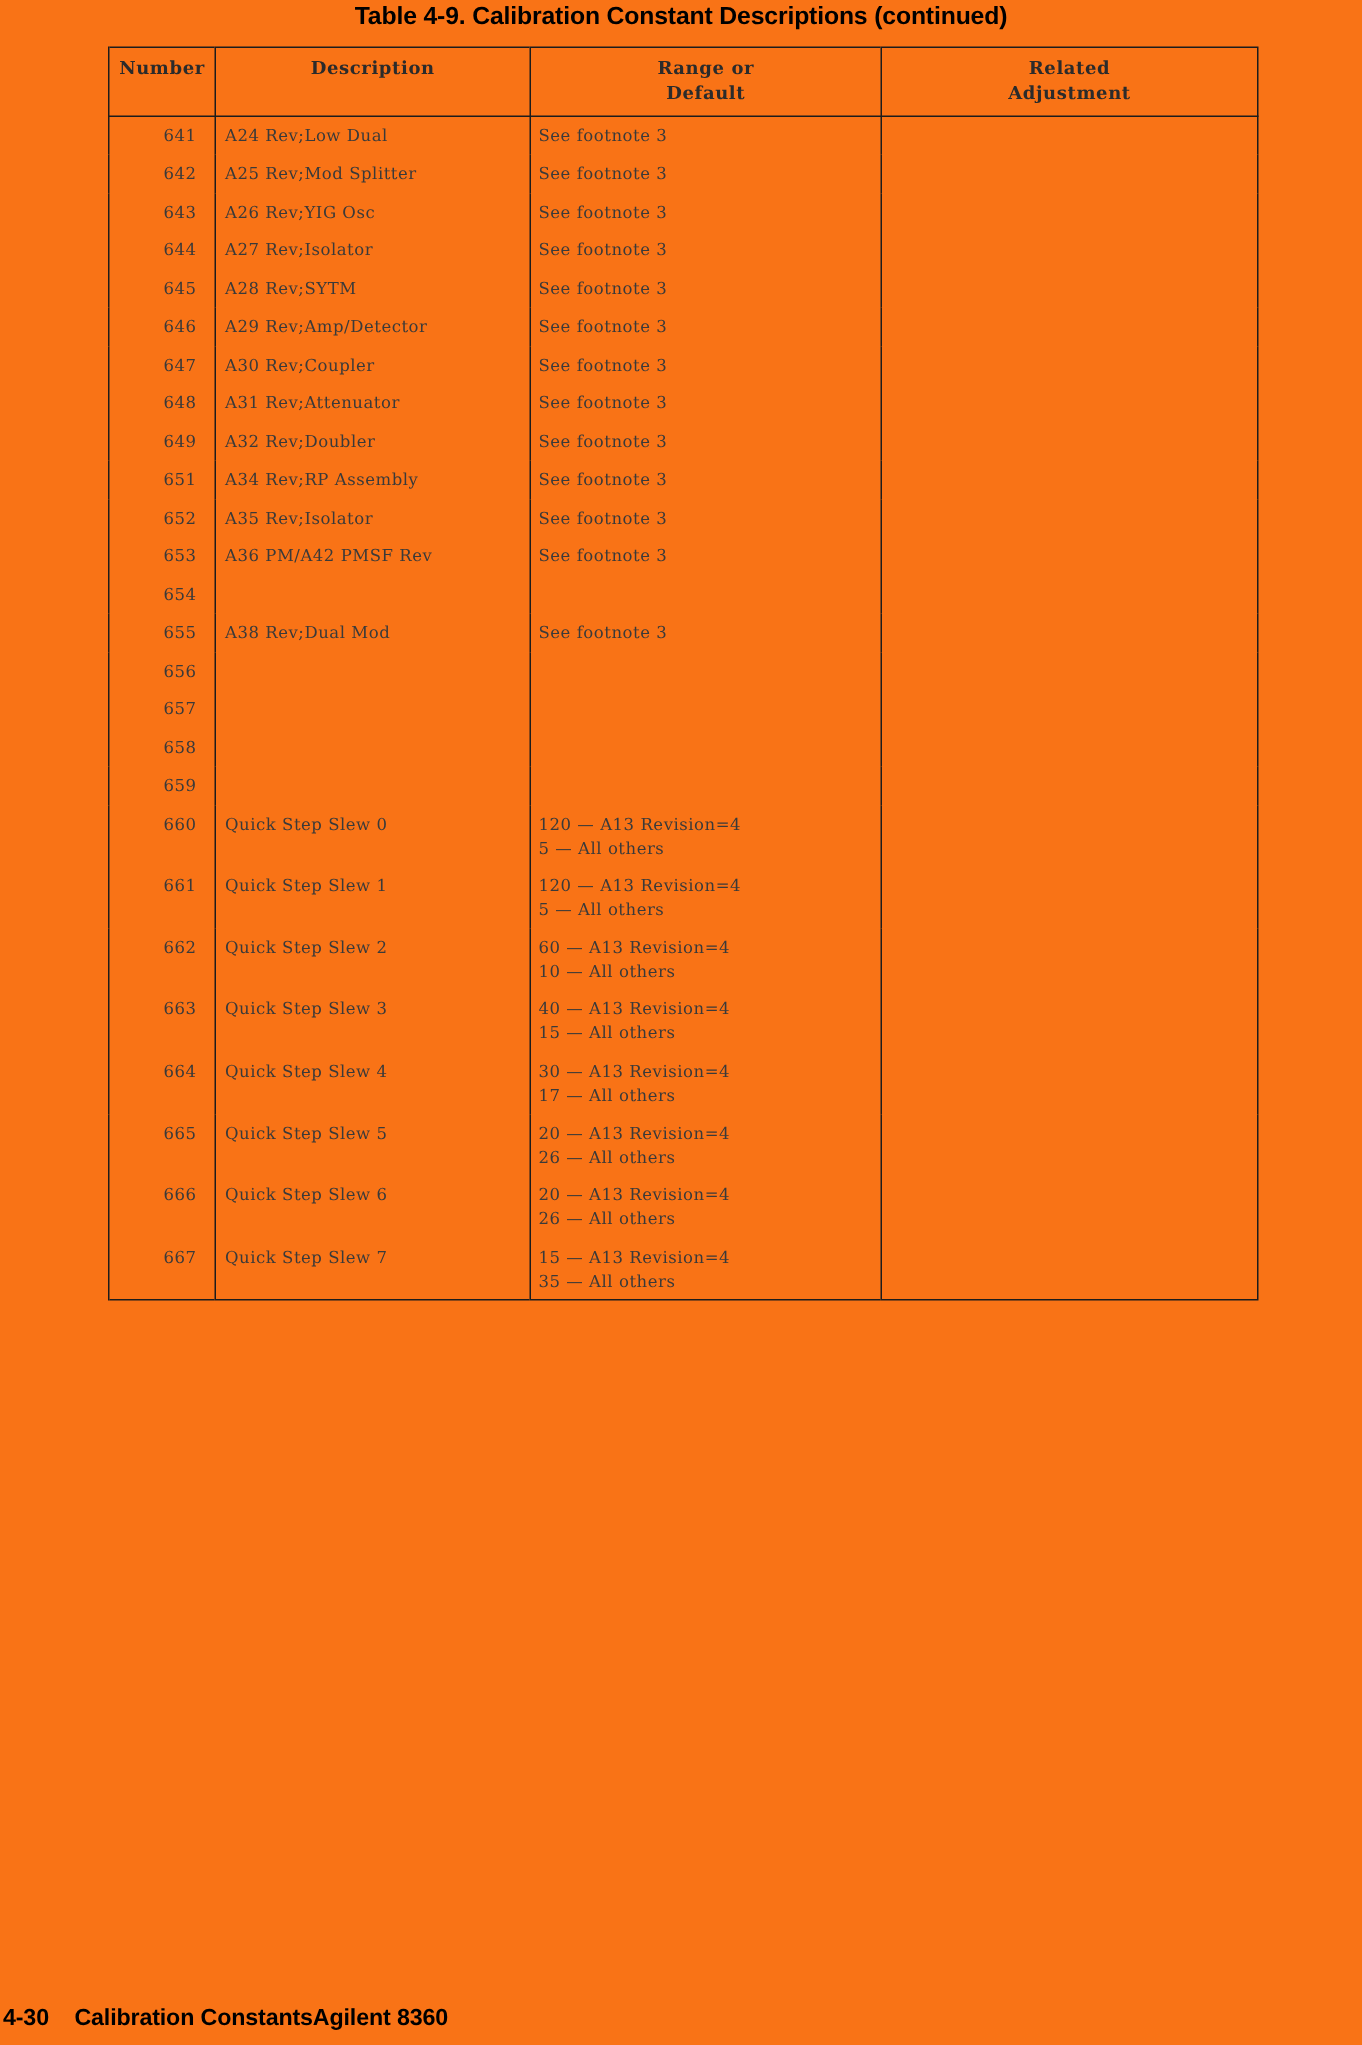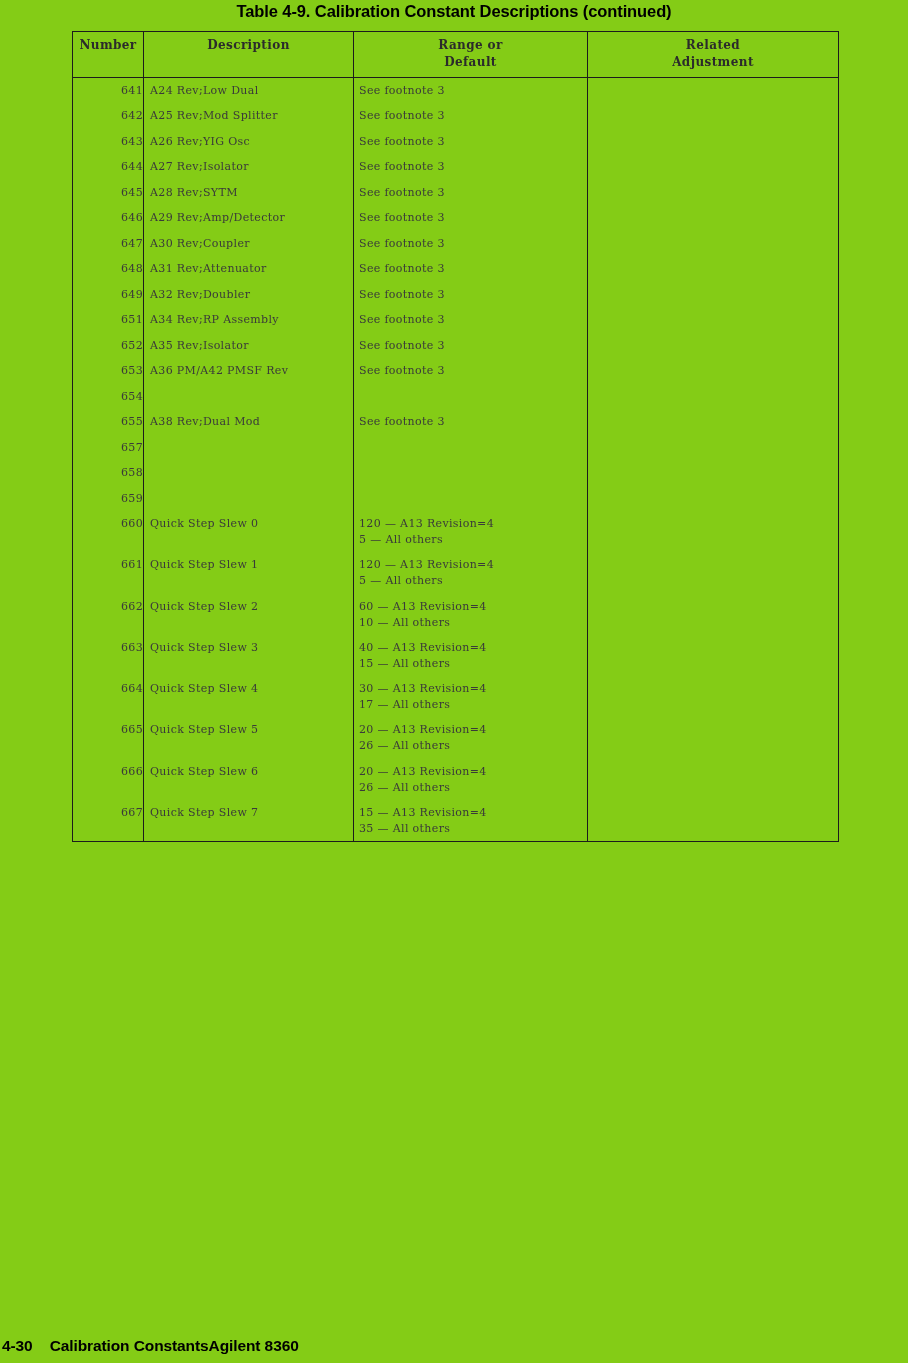--- a/index.html
+++ b/index.html
@@ -1,20 +1,20 @@
 <!DOCTYPE html>
 <html><head>
 <meta charset="utf-8">
 <style>
   html, body { margin: 0; padding: 0; background: #ffffff; }
   .page {
     position: relative;
     width: 908px;
     height: 1363px;
-    background: #84cc16;
+    background: #f97316;
     overflow: hidden;
     font-family: "DejaVu Serif", serif;
   }
   .title {
     position: absolute;
     top: 2px;
     left: 0;
     right: 0;
     text-align: center;
     font-family: "Liberation Sans", sans-serif;
@@ -54,21 +54,21 @@
   }
   .cal-table tbody td {
     font-size: 11px;
     letter-spacing: 0.35px;
     line-height: 16px;
     padding-top: 5px;
     color: #3a3a3a;
   }
   .cal-table tbody tr.single { height: 25.5px; }
   .cal-table tbody tr.tall   { height: 41.3px; }
-  td.num   { text-align: right; }
+  td.num   { text-align: left; padding-left: 36px; }
   td.desc  { padding-left: 6px; }
   td.range { padding-left: 5px; white-space: pre-line; }
   td.rel   { }
   .footer {
     position: absolute;
     left: 2px;
     right: 2px;
     top: 1337px;
     font-family: "Liberation Sans", sans-serif;
     font-weight: bold;
@@ -183,20 +183,26 @@
           <td class="range"></td>
           <td class="rel"></td>
         </tr>
       <tr class="single">
           <td class="num">655</td>
           <td class="desc">A38 Rev;Dual Mod</td>
           <td class="range">See footnote 3</td>
           <td class="rel"></td>
         </tr>
       <tr class="single">
+          <td class="num">656</td>
+          <td class="desc"></td>
+          <td class="range"></td>
+          <td class="rel"></td>
+        </tr>
+      <tr class="single">
           <td class="num">657</td>
           <td class="desc"></td>
           <td class="range"></td>
           <td class="rel"></td>
         </tr>
       <tr class="single">
           <td class="num">658</td>
           <td class="desc"></td>
           <td class="range"></td>
           <td class="rel"></td>

